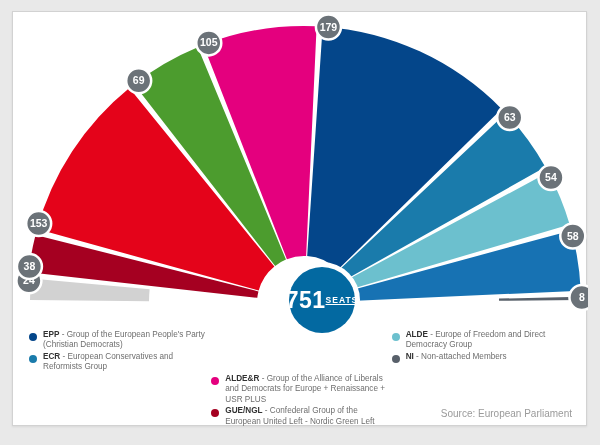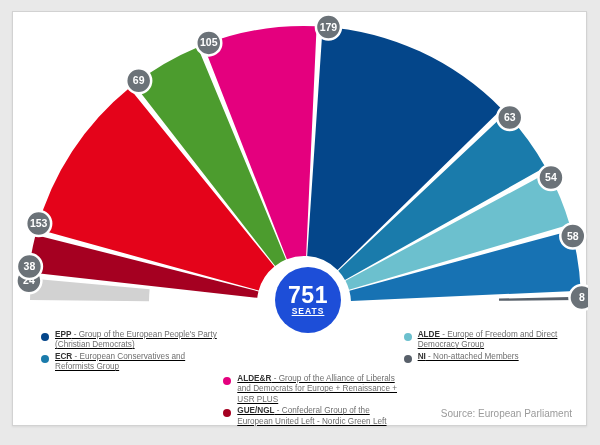--- a/index.html
+++ b/index.html
@@ -36,28 +36,28 @@
     left: 0;
     top: 0;
   }
   .seat-badge-text {
     font-family: "Liberation Sans", sans-serif;
     font-weight: bold;
     fill: #ffffff;
   }
   #center-total {
     position: absolute;
-    left: 262px;
+    left: 276px;
     top: 255px;
     width: 66px;
     height: 66px;
     border-radius: 50%;
-    background: #1d4ed8;
-    display: flex;
-    flex-direction: column;
+    background: #0369a1;
+    display: flex;
+    flex-direction: row;
     align-items: center;
     justify-content: center;
     box-shadow: 0 0 0 5px #ffffff;
   }
   #center-total .total-num {
     color: #ffffff;
     font-size: 23px;
     font-weight: bold;
     line-height: 22px;
     letter-spacing: 0.5px;
@@ -65,28 +65,27 @@
   #center-total .total-label {
     color: #ffffff;
     font-size: 8.5px;
     font-weight: bold;
     letter-spacing: 1px;
     line-height: 11px;
     text-decoration: underline;
   }
   #legend {
     position: absolute;
-    left: 12px;
+    left: 0;
     top: 318px;
     width: 575px;
     height: 78px;
     display: flex;
     padding: 0 16px;
     box-sizing: border-box;
-    text-decoration: underline;
   }
   .legend-col {
     display: flex;
     flex-direction: column;
   }
   .legend-col.c1 { width: 192px; }
   .legend-col.c2 { width: 190px; margin-top: 44px; }
   .legend-col.c3 { width: 190px; }
   .legend-entry {
     display: flex;

